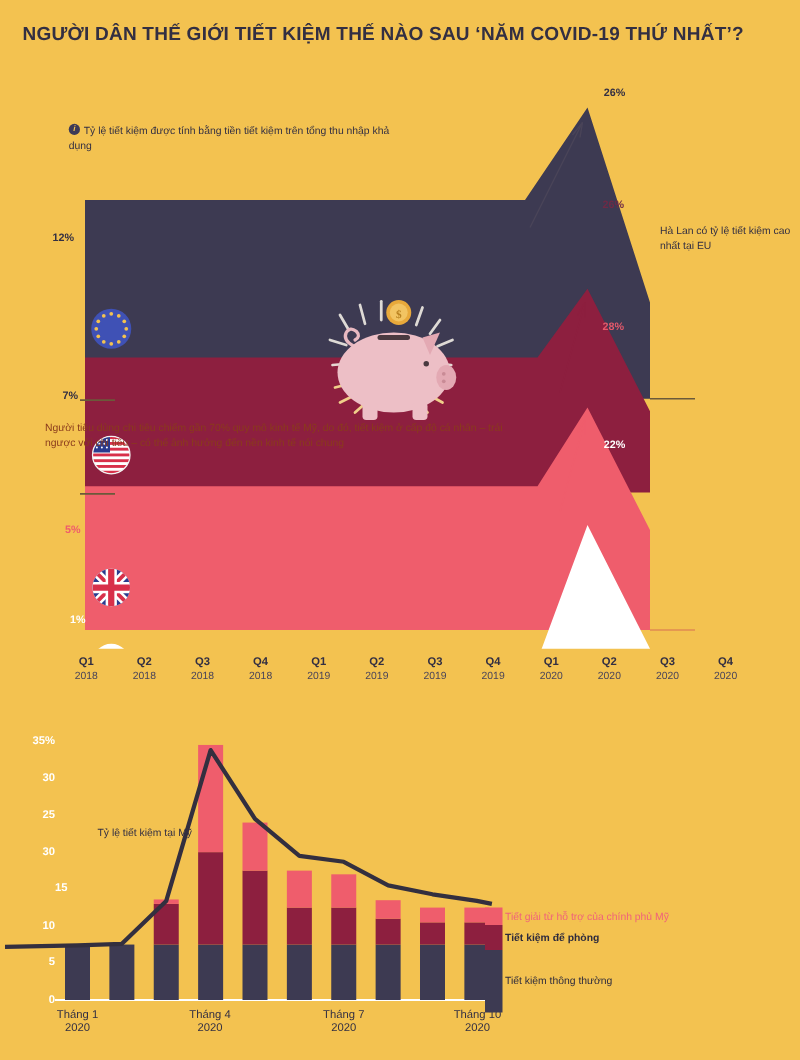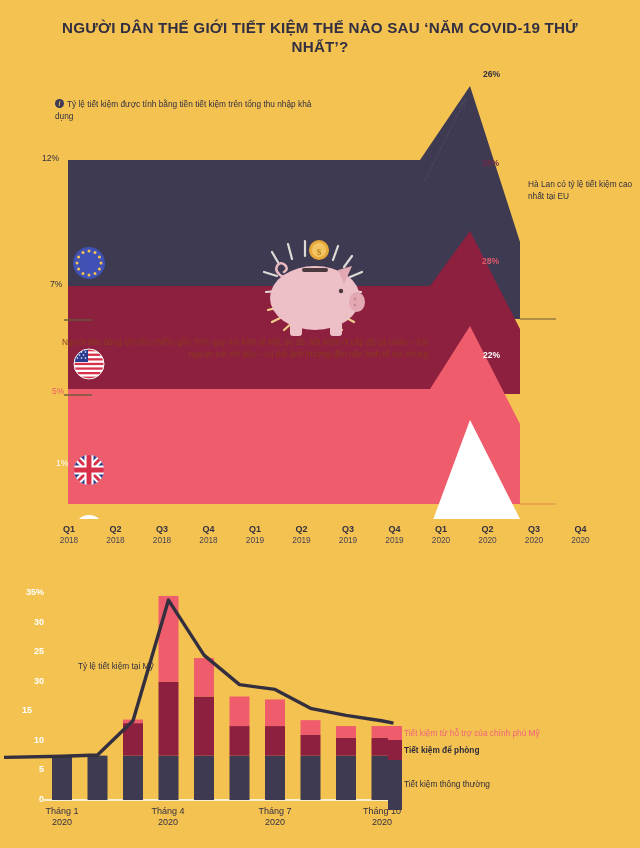--- a/index.html
+++ b/index.html
@@ -7,23 +7,23 @@
     width:640px;height:848px;overflow:hidden;
     background:#f3c250;
     font-family:"Liberation Sans", sans-serif;
     color:#2e2b3d;
     position:relative;
   }
   .page{position:relative;width:640px;height:848px;}
 
   
   .title{
-    position:absolute;left:0;top:18px;width:640px;text-align:center;
+    position:absolute;left:0;top:18px;width:640px;text-align:left;
     font-size:15.2px;font-weight:bold;letter-spacing:.2px;color:#332f42;
-    padding:0 32px;box-sizing:border-box;line-height:1.25;
+    padding:0 18px;box-sizing:border-box;line-height:1.25;
   }
   .subtitle{
     position:absolute;left:0;top:48px;width:640px;text-align:center;
     font-size:9px;color:#4d4656;padding:0 60px;box-sizing:border-box;
   }
 
   
   .chart1{position:absolute;left:0;top:64px;width:640px;height:455px;}
   .chart1 svg{display:block;}
 
@@ -31,35 +31,35 @@
     position:absolute;left:55px;top:98px;width:260px;
     font-size:8.3px;line-height:1.45;color:#332f42;
   }
   .note .ibadge{
     display:inline-block;width:9px;height:9px;border-radius:50%;
     background:#3d3a57;color:#f3c250;font-size:6.6px;font-weight:bold;
     text-align:center;line-height:9px;vertical-align:middle;
     margin-right:3px;position:relative;top:-1px;font-style:italic;
   }
 
-  .axlabel{position:absolute;font-size:8.6px;font-weight:normal;}
+  .axlabel{position:absolute;font-size:8.6px;font-weight:bold;margin-top:32px;}
   .ax-eu{left:42px;top:153px;color:#332f42;}
   .ax-us{left:50px;top:279px;color:#332f42;}
   .ax-uk{left:52px;top:386px;color:#ef5d6c;}
   .ax-jp{left:56px;top:458px;color:#ffffff;}
 
   .peak{position:absolute;font-size:8.6px;font-weight:bold;}
   .pk-eu{left:483px;top:69px;color:#332f42;}
   .pk-us{left:482px;top:158px;color:#6e2a46;}
   .pk-uk{left:482px;top:256px;color:#e4596b;}
   .pk-jp{left:483px;top:350px;color:#ffffff;}
 
   .ann{position:absolute;font-size:8.3px;line-height:1.45;}
   .ann-nl{left:528px;top:178px;width:108px;color:#332f42;}
-  .ann-us{left:36px;top:336px;width:392px;color:#8a3b1c;text-align:right;}
+  .ann-us{left:36px;top:336px;width:392px;color:#8a3b1c;}
   .ann-jp{left:528px;top:460px;width:110px;color:#ffffff;}
 
   
   .quarters{position:absolute;left:0;top:524px;width:640px;height:34px;}
   .q{position:absolute;text-align:center;width:54px;font-size:8.6px;color:#332f42;}
   .q b{display:block;font-weight:bold;font-size:9px;}
   .q span{display:block;font-weight:normal;font-size:8.3px;color:#4a4458;margin-top:1px;}
 
   
   .chart2{position:absolute;left:0;top:578px;width:640px;height:270px;}
@@ -335,32 +335,32 @@
           <rect x="371.5" y="148.07142857142858" width="20" height="11.828571428571427" fill="#ef5d6c"></rect>
         </g>
       <polyline id="trend-line" fill="none" stroke="#332f3f" stroke-width="3.4" stroke-linejoin="round" points="4,179.41714285714286 62,178.2342857142857 97.5,177.05142857142857 133,142.74857142857144 168.5,22.09714285714287 204,77.10000000000002 239.5,106.67142857142856 275,111.40285714285714 310.5,130.32857142857142 346,137.42571428571426 381.5,142.74857142857144 393.5,145.1142857142857"></polyline>
     </svg>
   </div>
 
   <div id="yticks">
       <div class="ylab" style="left: 14px; top: 794px;">0</div>
       <div class="ylab" style="left: 14px; top: 764.429px;">5</div>
       <div class="ylab" style="left: 14px; top: 734.857px;">10</div>
-      <div class="ylab" style="left: 2px; top: 705.286px;">15</div>
+      <div class="ylab" style="left: 24px; top: 705.286px;">15</div>
       <div class="ylab" style="left: 14px; top: 675.714px;">30</div>
       <div class="ylab" style="left: 14px; top: 646.143px;">25</div>
       <div class="ylab" style="left: 14px; top: 616.571px;">30</div>
       <div class="ylab" style="left: 14px; top: 587px;">35%</div>
     </div>
 
   <div class="linelabel">
     <span>Tỷ lệ tiết kiệm tại Mỹ</span>
   </div>
 
-  <div class="leg leg1">Tiết kiệm từ hỗ trợ của chính phủ Mỹ</div>
+  <div class="leg leg1">Tiết giải từ hỗ trợ của chính phủ Mỹ</div>
   <div class="leg leg2">Tiết kiệm để phòng</div>
   <div class="leg leg3">Tiết kiệm thông thường</div>
 
   <div id="monthlabels">
       <div class="mlab" style="left: 22px; top: 806px;">
         <b>Tháng 1</b>
         <span>2020</span>
       </div>
       <div class="mlab" style="left: 128px; top: 806px;">
         <b>Tháng 4</b>

